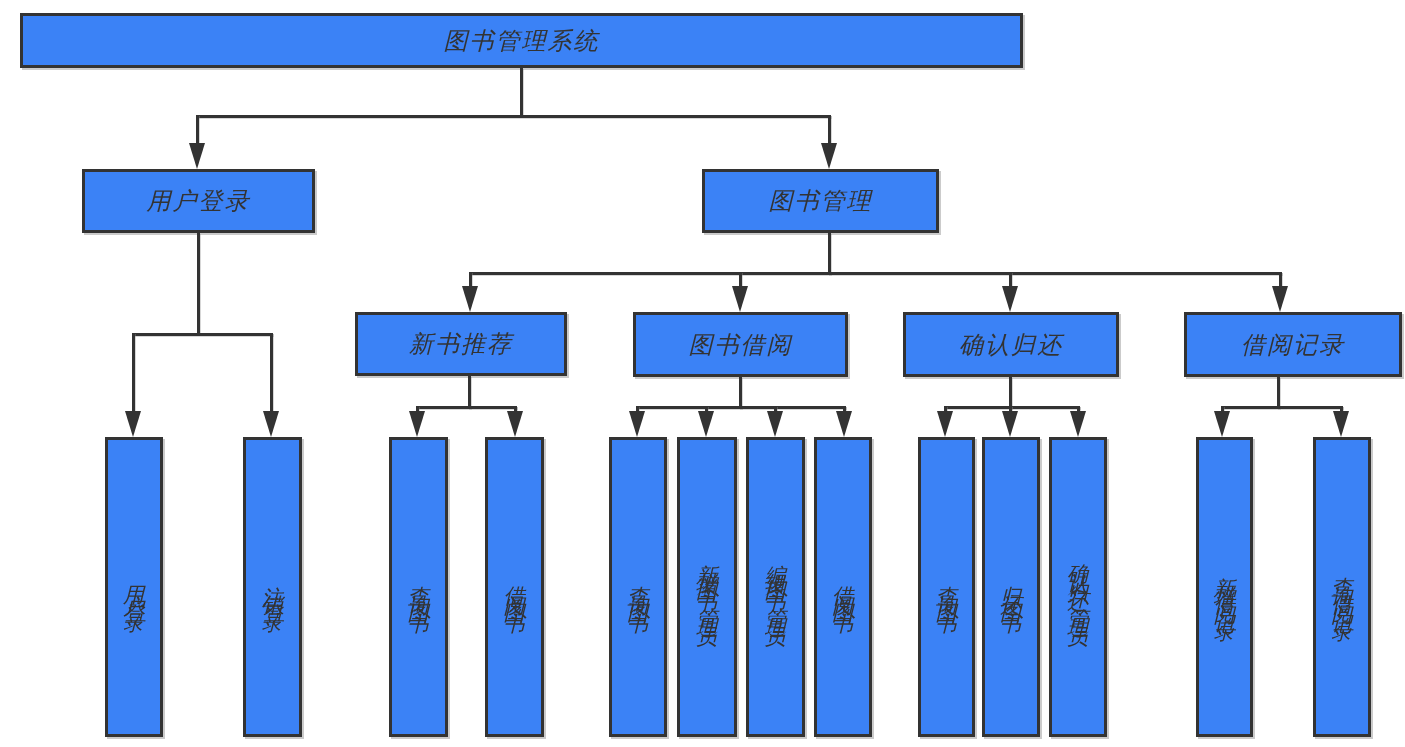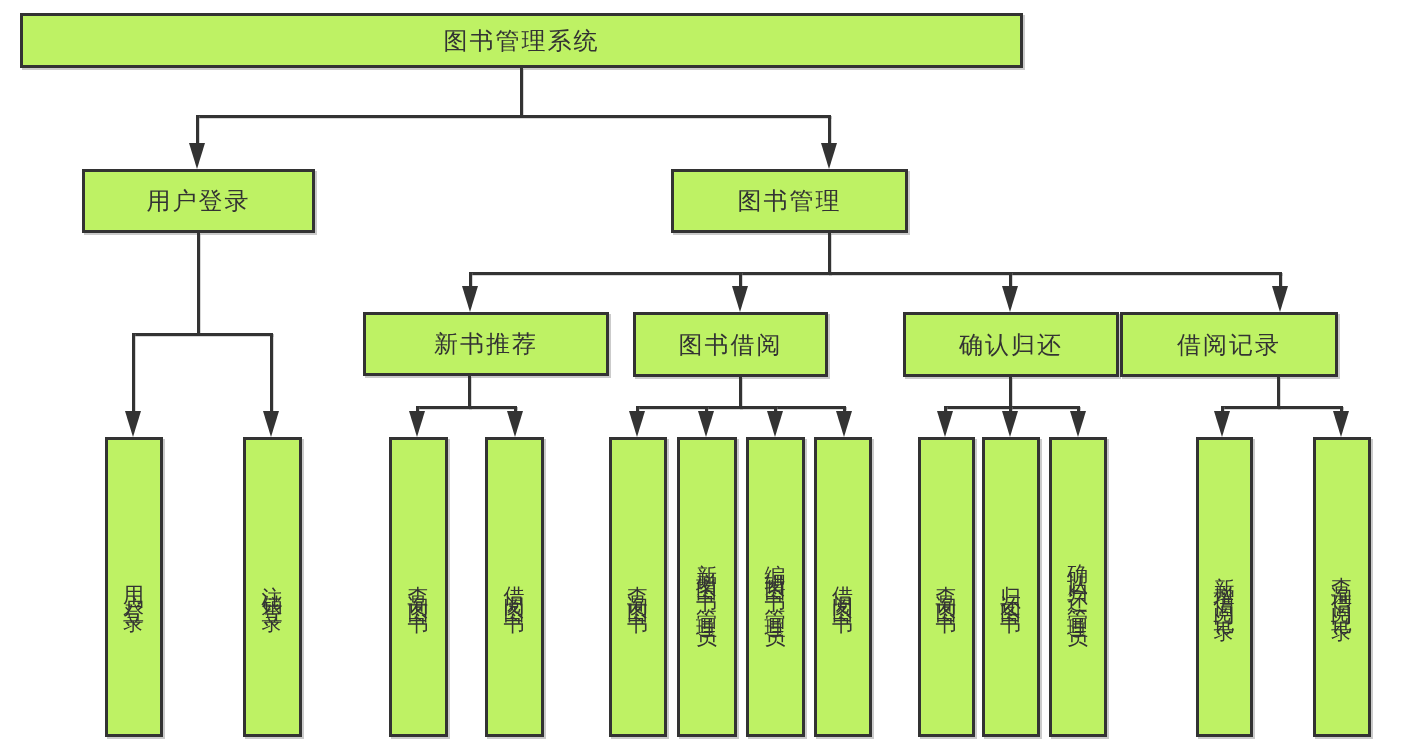--- a/index.html
+++ b/index.html
@@ -1,23 +1,24 @@
 <!DOCTYPE html>
 <html><head>
 <meta charset="utf-8">
 <style>
   html,body{margin:0;padding:0;background:#fff;}
   .stage{
     position:relative;width:1405px;height:747px;background:#ffffff;
     font-family:"Liberation Sans",sans-serif;color:#333;overflow:hidden;
   }
   .box{
-    position:absolute;background:#bef264;border:3px solid #333;box-sizing:border-box;
+    position:absolute;background:#3b82f6;border:3px solid #333;box-sizing:border-box;
     display:flex;align-items:center;justify-content:center;color:#333;
     box-shadow:2px 2px 0 rgba(140,140,140,0.45);
+    font-style:italic;
   }
   .hbox{font-size:24px;letter-spacing:2px;}
   .vbox{writing-mode:vertical-lr;font-size:21px;letter-spacing:9px;line-height:1;}
   .vline{position:absolute;width:3px;background:#333;box-shadow:1px 1px 0 rgba(140,140,140,0.35);}
   .hline{position:absolute;height:3px;background:#333;box-shadow:1px 1px 0 rgba(140,140,140,0.35);}
   .arrow{
     position:absolute;width:0;height:0;
     border-left:8px solid transparent;border-right:8px solid transparent;
     border-top:26px solid #333;
   }
@@ -34,44 +35,44 @@
   <div class="box hbox" style="left:20px;top:13px;width:1003px;height:55px">图书管理系统</div>
 
   <div class="vline" style="left:520px;top:68px;height:49px"></div>
   <div class="hline" style="left:197px;top:115px;width:634px"></div>
   <div class="vline" style="left:196px;top:115px;height:32px"></div>
   <div class="arrow" style="left:189px;top:143px"></div>
   <div class="vline" style="left:828px;top:115px;height:32px"></div>
   <div class="arrow" style="left:821px;top:143px"></div>
 
   <div class="box hbox" style="left:82px;top:169px;width:233px;height:64px">用户登录</div>
-  <div class="box hbox" style="left:671px;top:169px;width:237px;height:64px">图书管理</div>
+  <div class="box hbox" style="left:702px;top:169px;width:237px;height:64px">图书管理</div>
 
   <div class="vline" style="left:197px;top:233px;height:102px"></div>
   <div class="hline" style="left:132px;top:333px;width:141px"></div>
   <div class="vline" style="left:132px;top:333px;height:80px"></div>
   <div class="arrow" style="left:125px;top:411px"></div>
   <div class="vline" style="left:270px;top:333px;height:80px"></div>
   <div class="arrow" style="left:263px;top:411px"></div>
 
   <div class="vline" style="left:828px;top:233px;height:42px"></div>
   <div class="hline" style="left:469px;top:272px;width:813px"></div>
   <div class="vline" style="left:469px;top:272px;height:18px"></div>
   <div class="arrow" style="left:462px;top:286px"></div>
   <div class="vline" style="left:739px;top:272px;height:18px"></div>
   <div class="arrow" style="left:732px;top:286px"></div>
   <div class="vline" style="left:1009px;top:272px;height:18px"></div>
   <div class="arrow" style="left:1002px;top:286px"></div>
   <div class="vline" style="left:1279px;top:272px;height:18px"></div>
   <div class="arrow" style="left:1272px;top:286px"></div>
 
-  <div class="box hbox" style="left:363px;top:312px;width:246px;height:64px">新书推荐</div>
-  <div class="box hbox" style="left:633px;top:312px;width:195px;height:65px">图书借阅</div>
+  <div class="box hbox" style="left:355px;top:312px;width:212px;height:64px">新书推荐</div>
+  <div class="box hbox" style="left:633px;top:312px;width:215px;height:65px">图书借阅</div>
   <div class="box hbox" style="left:903px;top:312px;width:216px;height:65px">确认归还</div>
-  <div class="box hbox" style="left:1120px;top:312px;width:218px;height:65px">借阅记录</div>
+  <div class="box hbox" style="left:1184px;top:312px;width:218px;height:65px">借阅记录</div>
 
   <div class="vline" style="left:468px;top:376px;height:33px"></div>
   <div class="hline" style="left:416px;top:406px;width:101px"></div>
   <div class="vline" style="left:416px;top:406px;height:9px"></div>
   <div class="arrow" style="left:409px;top:411px"></div>
   <div class="vline" style="left:514px;top:406px;height:9px"></div>
   <div class="arrow" style="left:507px;top:411px"></div>
 
   <div class="vline" style="left:739px;top:377px;height:32px"></div>
   <div class="hline" style="left:636px;top:406px;width:210px"></div>

